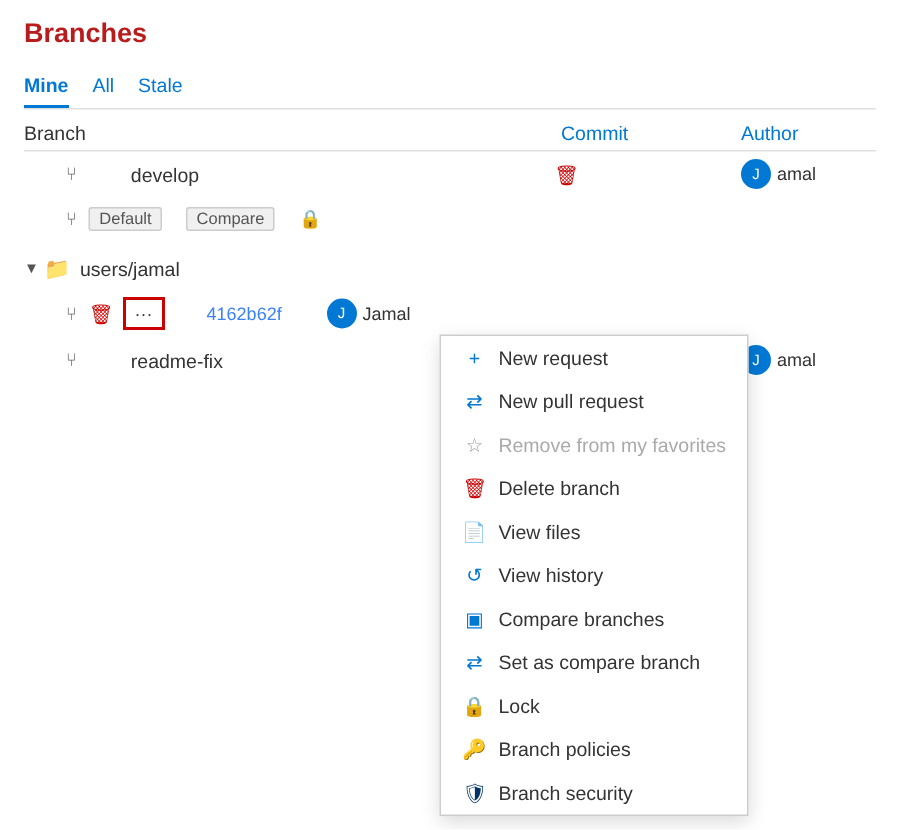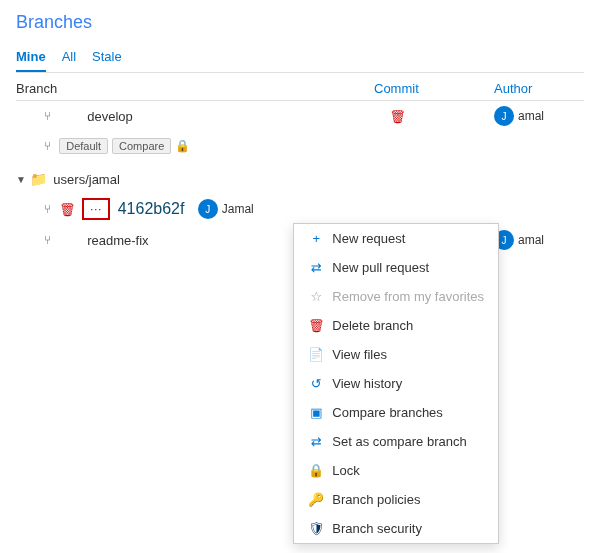--- a/index.html
+++ b/index.html
@@ -12,22 +12,22 @@
       height: 553px;
       overflow: hidden;
     }
 
     .page-container {
       padding: 12px 16px;
     }
 
     .page-title {
       font-size: 18px;
-      font-weight: 400;
-      color: #3b82f6;
+      font-weight: 700;
+      color: #b91c1c;
       margin-bottom: 10px;
     }
 
     .tabs {
       display: flex;
       gap: 16px;
       border-bottom: 1px solid #e0e0e0;
       margin-bottom: 0;
     }
 
@@ -128,22 +128,23 @@
       color: #333;
       background: #fff;
       display: flex;
       align-items: center;
       justify-content: center;
       height: 22px;
     }
 
     .commit-hash {
       width: 80px;
-      color: #0c4a6e;
-      font-size: 16px;
+      color: #3b82f6;
+      font-size: 12px;
+      margin-left: 20px;
     }
 
     .author-avatar {
       width: 20px;
       height: 20px;
       border-radius: 50%;
       background: #0078d4;
       display: flex;
       align-items: center;
       justify-content: center;
@@ -157,21 +158,21 @@
       color: #333;
     }
 
     .badge {
       background: #f0f0f0;
       border: 1px solid #ccc;
       border-radius: 2px;
       padding: 1px 6px;
       font-size: 11px;
       color: #555;
-      margin-right: 4px;
+      margin-right: 16px;
     }
 
     .lock-icon {
       color: #666;
       font-size: 12px;
     }
 
     
     .dropdown-menu {
       position: absolute;

